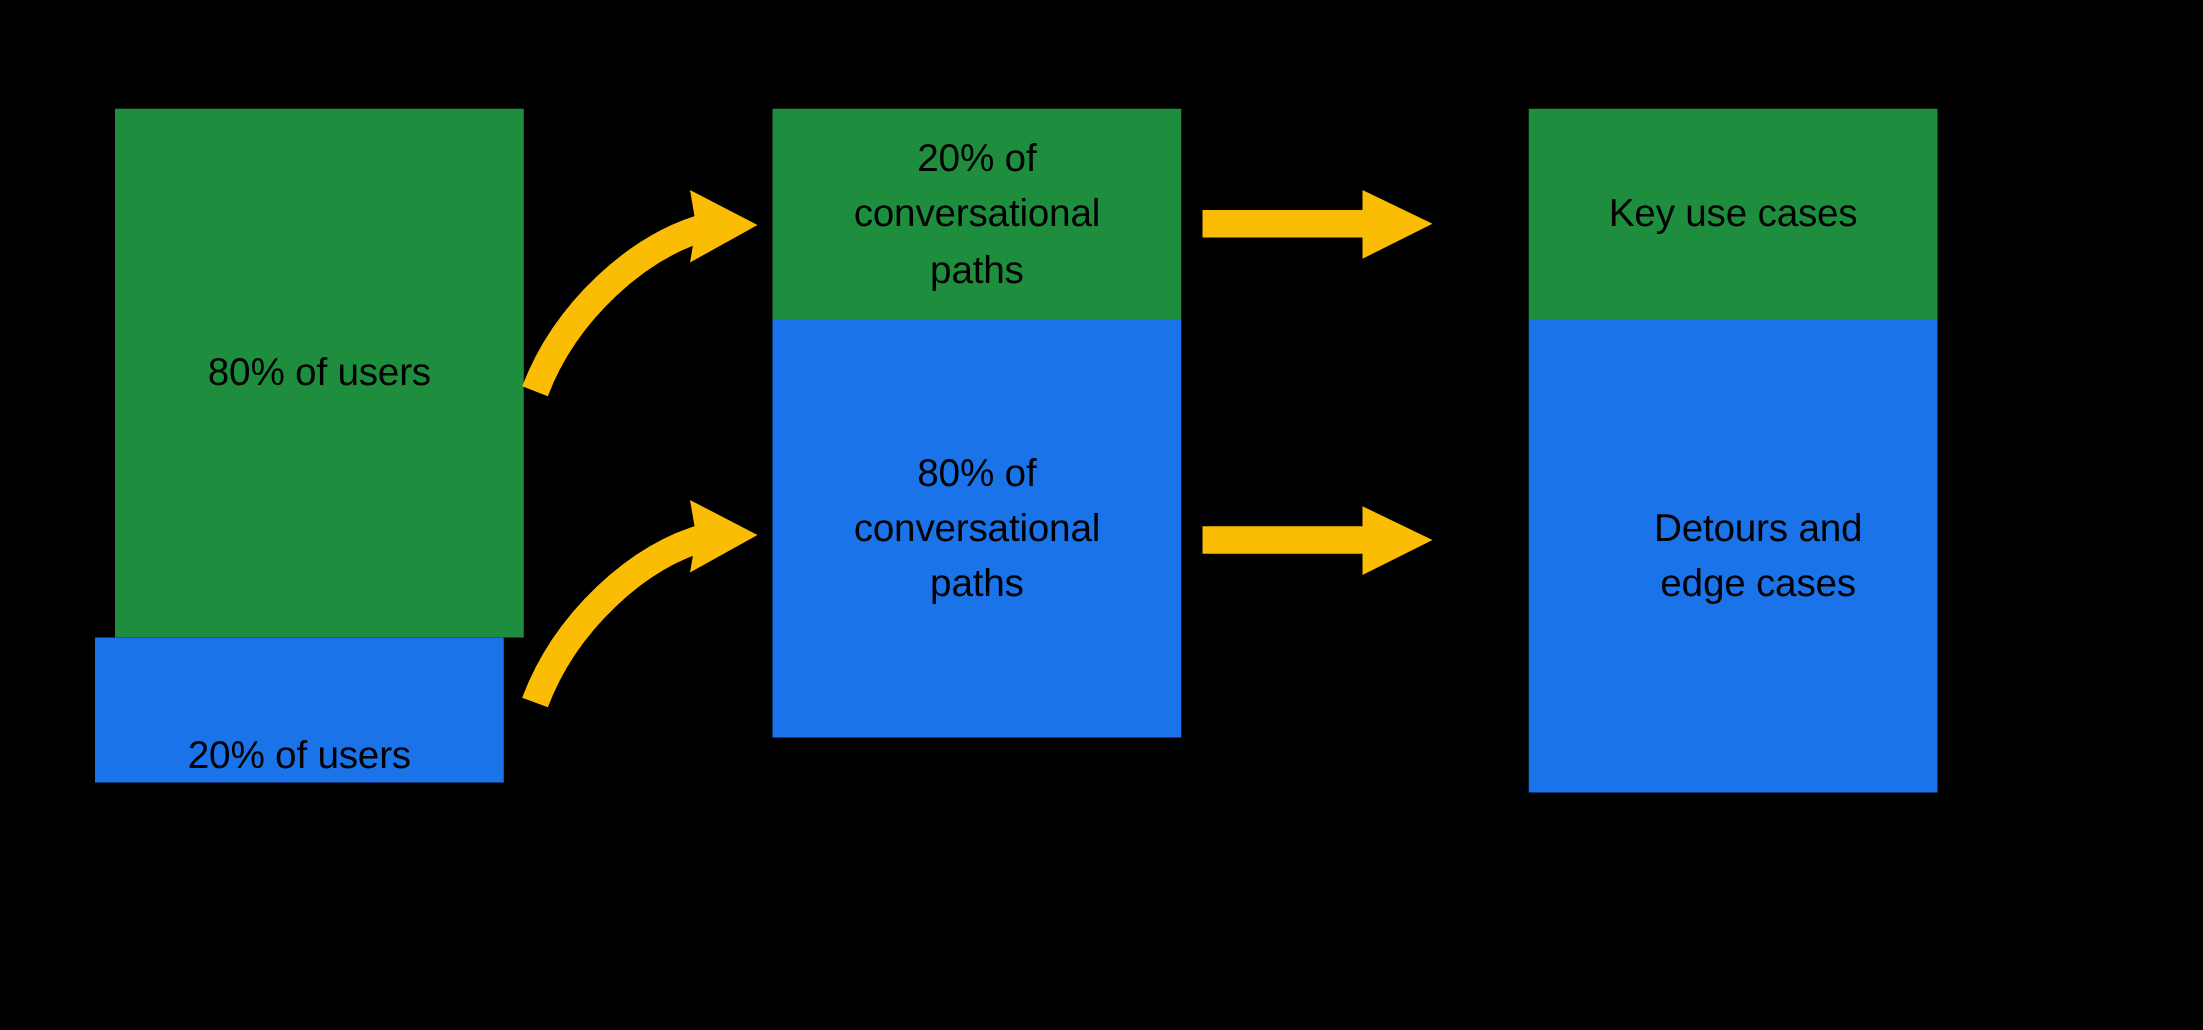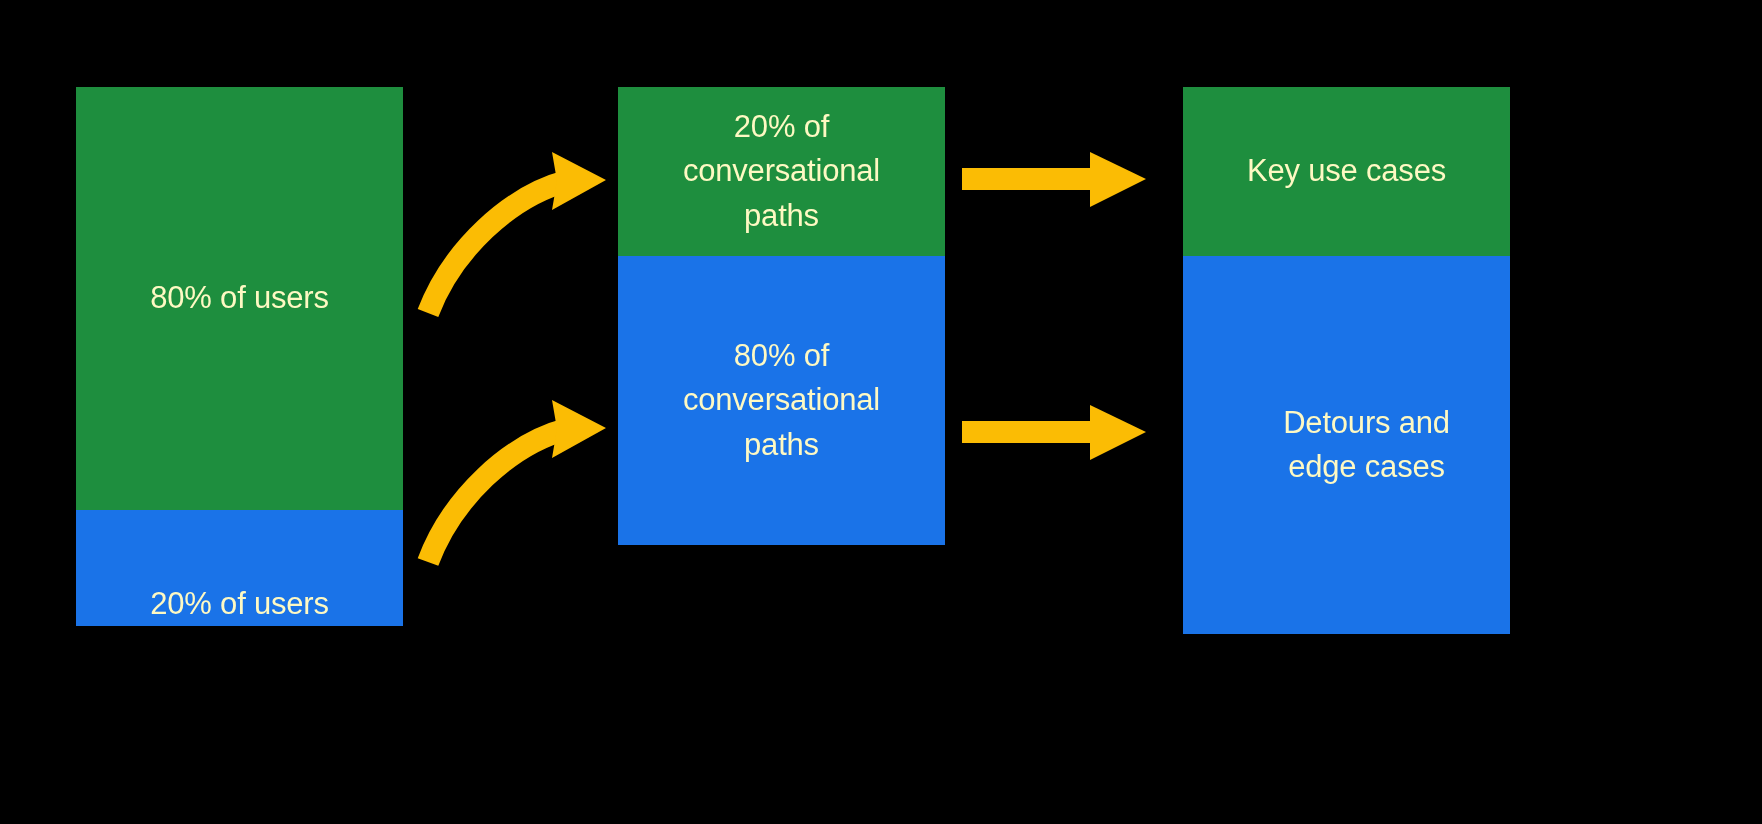--- a/index.html
+++ b/index.html
@@ -26,21 +26,21 @@
 
   .segment {
     position: absolute;
     display: flex;
     align-items: center;
     justify-content: center;
     box-sizing: border-box;
   }
 
   .seg-label {
-    color: #fef9c3;
+    color: #000000;
     font-family: "Liberation Sans", sans-serif;
     font-size: 31px;
     line-height: 1.42;
     text-align: center;
     letter-spacing: -0.2px;
     white-space: pre-line;
     padding: 0 10px;
   }
 
   .green { background: #1E8E3E; }
@@ -54,42 +54,42 @@
     height: 824px;
     pointer-events: none;
   }
 </style>
 </head>
 <body>
 
 <div id="canvas">
 
   <div class="column" style="left:76px; top:87px; width:327px; height:539px;">
-    <div class="segment green" style="left:0; top:0; width:327px; height:423px;">
+    <div class="segment green" style="left:16px; top:0; width:327px; height:423px;">
       <span class="seg-label">80% of users</span>
     </div>
     <div class="segment blue" style="left:0; top:423px; width:327px; height:116px;align-items:flex-end;">
       <span class="seg-label">20% of users</span>
     </div>
   </div>
 
   <div class="column" style="left:618px; top:87px; width:327px; height:539px;">
     <div class="segment green" style="left:0; top:0; width:327px; height:169px;">
       <span class="seg-label">20% of
 conversational
 paths</span>
     </div>
-    <div class="segment blue" style="left:0; top:169px; width:327px; height:289px;">
+    <div class="segment blue" style="left:0; top:169px; width:327px; height:334px;">
       <span class="seg-label">80% of
 conversational
 paths</span>
     </div>
   </div>
 
-  <div class="column" style="left:1183px; top:87px; width:314px; height:547px;">
+  <div class="column" style="left:1223px; top:87px; width:314px; height:547px;">
     <div class="segment green" style="left:0; top:0; width:327px; height:169px;">
       <span class="seg-label">Key use cases</span>
     </div>
     <div class="segment blue" style="left:0; top:169px; width:327px; height:378px;padding-left:40px;">
       <span class="seg-label">Detours and
 edge cases</span>
     </div>
   </div>
 
   <svg class="arrow-layer" viewBox="0 0 1762 824" width="1762" height="824" xmlns="http://www.w3.org/2000/svg">

